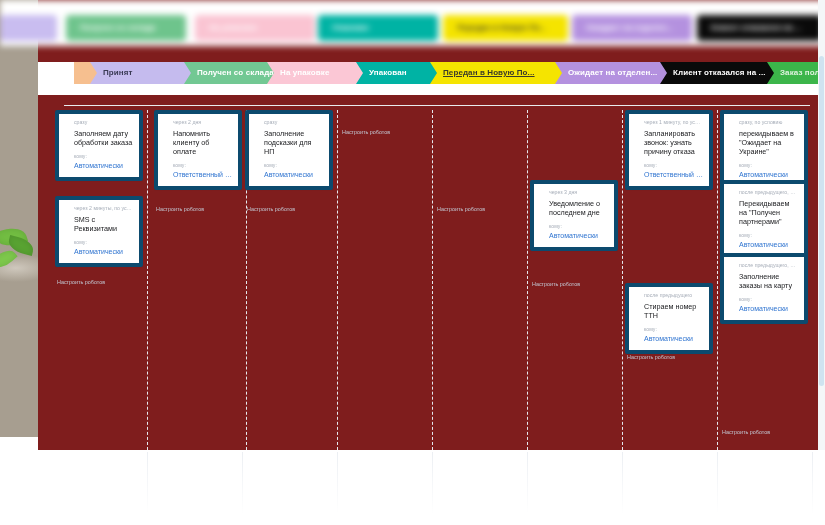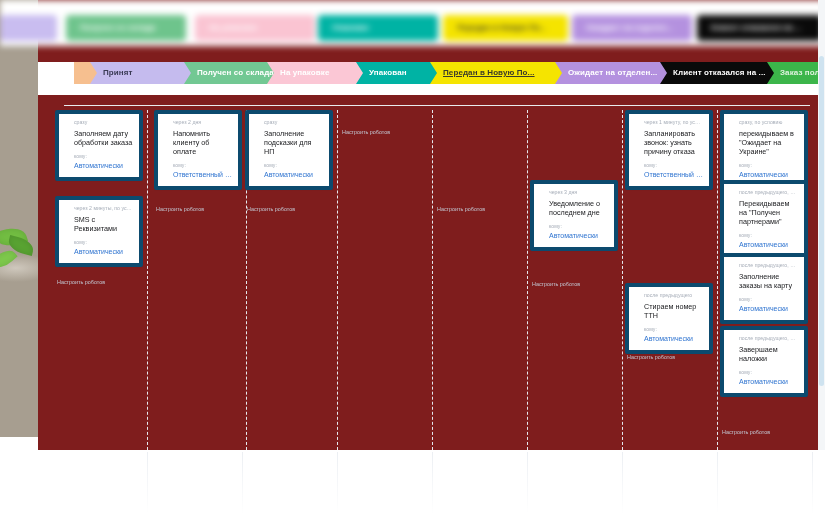--- a/index.html
+++ b/index.html
@@ -243,26 +243,20 @@
           <div class="r-title">Перекидываем на "Получен партнерами"</div>
           <div class="r-tolabel">кому:</div>
           <div class="r-to">Автоматически</div>
         </div>
         <div class="robot-card" style="top: 143px; min-height: 63px;">
           <div class="r-when">после предыдущего, по у...</div>
           <div class="r-title">Заполнение заказы на карту</div>
           <div class="r-tolabel">кому:</div>
           <div class="r-to">Автоматически</div>
         </div>
-        <div class="robot-card" style="top: 216px; min-height: 63px;">
-          <div class="r-when">после предыдущего, по у...</div>
-          <div class="r-title">Завершаем наложки</div>
-          <div class="r-tolabel">кому:</div>
-          <div class="r-to">Автоматически</div>
-        </div>
         <div class="add-robot" style="top: 318px;">Настроить роботов</div>
       </div>
     </div>
 
   <div id="scroll-gutter">
     <div id="scroll-thumb"></div>
   </div>
 </div>
 
 <div id="ghost">

